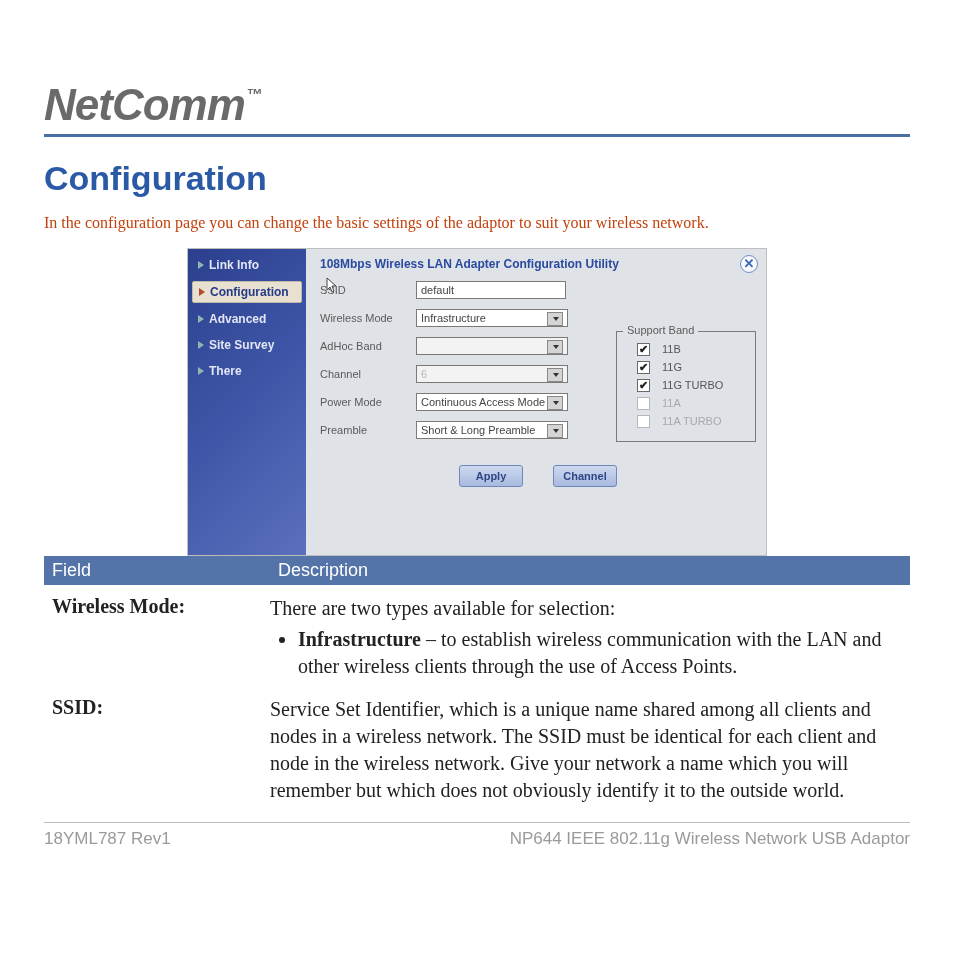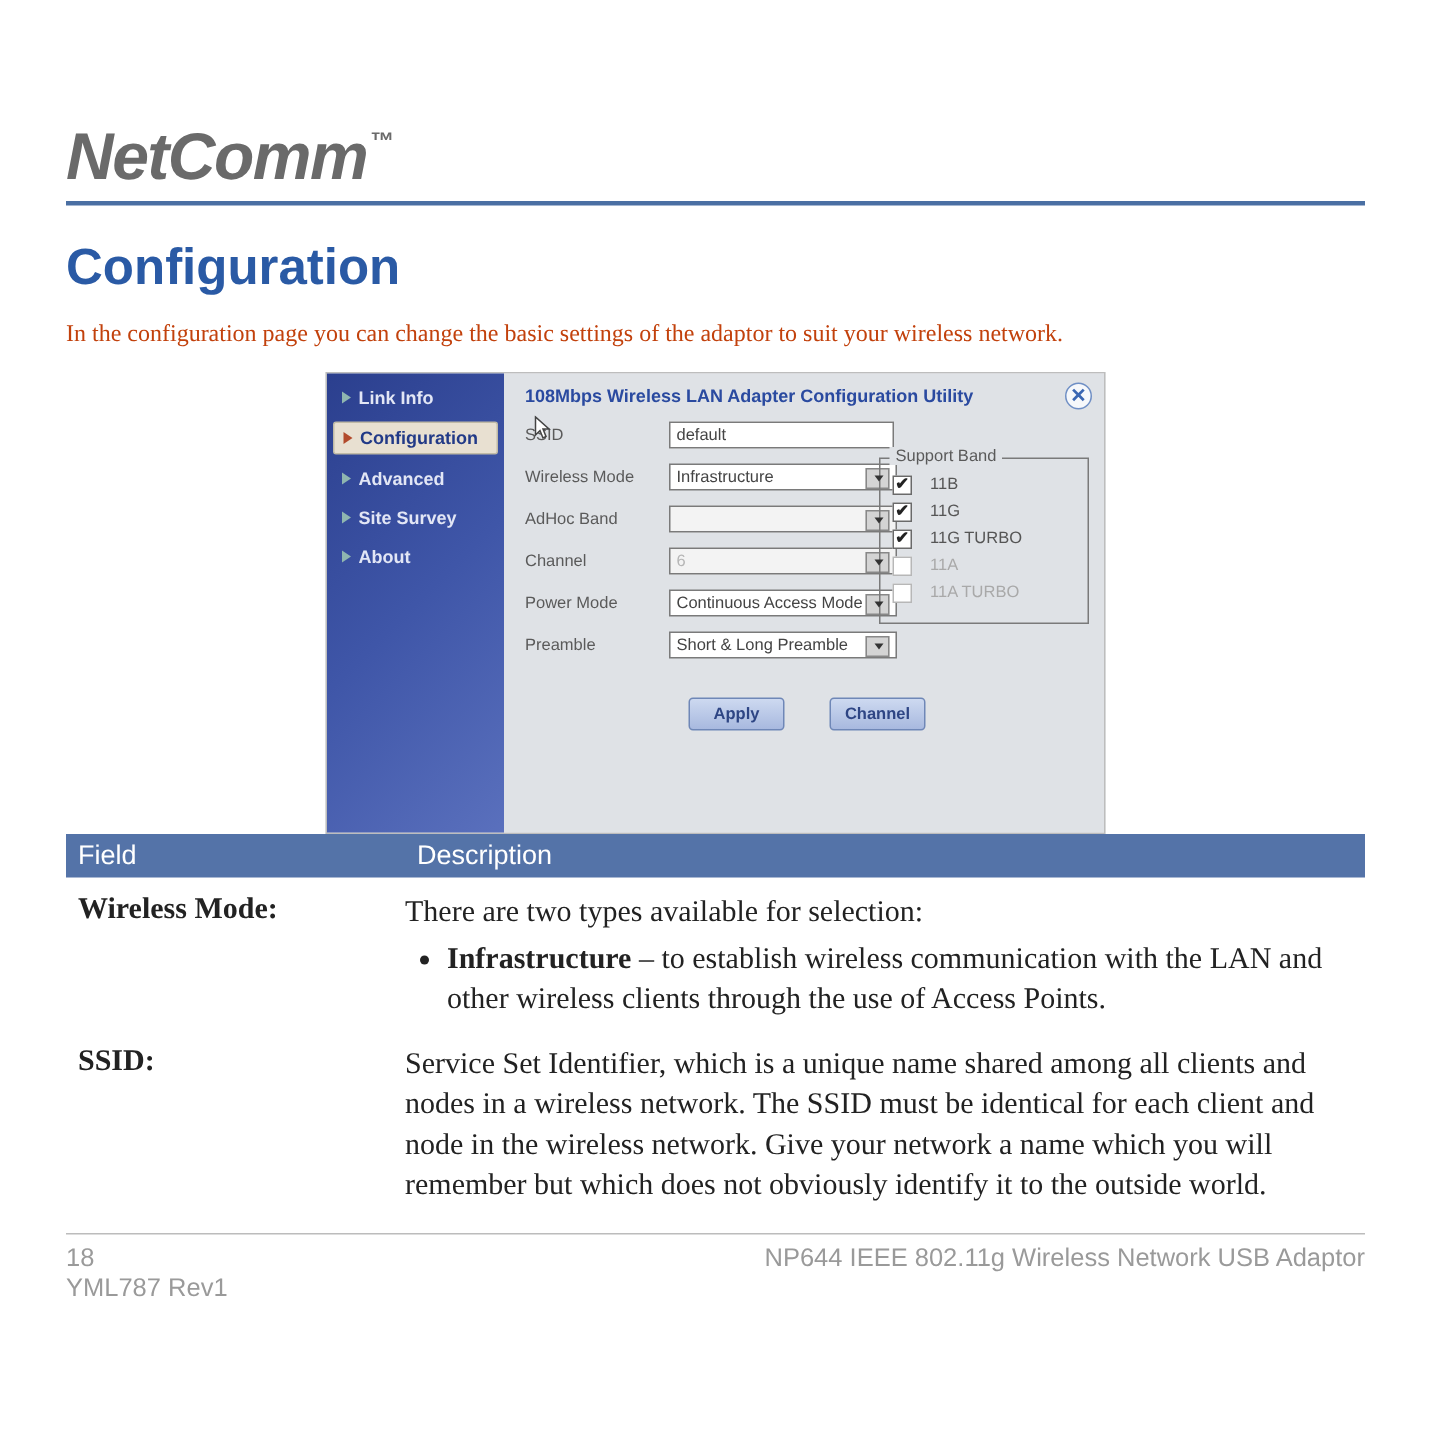--- a/index.html
+++ b/index.html
@@ -27,21 +27,21 @@
   }
   .intro {
     font-size: 16px; line-height: 1.35;
     font-family: Georgia, "Times New Roman", serif;
     color: #c2410c;
     margin-bottom: 14px;
   }
   
   .shot-wrap { display: flex; justify-content: center; }
   .shot {
-    width: 520px; height: 308px;
+    width: 580px; height: 308px;
     background: #e7e9ec;
     border: 1px solid #bdbdbd;
     display: flex;
     font-family: Tahoma, Arial, sans-serif;
     font-size: 11px;
     color: #4a4a4a;
     position: relative;
   }
   .sidebar {
     width: 118px;
@@ -104,24 +104,24 @@
   .sel-wrap::after {
     content: ""; position: absolute; right: 3px; top: 3px; width: 14px; height: 12px;
     background: #d4d4d4; border: 1px solid #888;
   }
   .sel-wrap::before {
     content: ""; position: absolute; right: 7px; top: 8px; z-index: 2;
     border-left: 3px solid transparent; border-right: 3px solid transparent; border-top: 4px solid #333;
   }
   .sel[disabled] { color: #b6b6b6; background: #f3f3f3; }
   .group {
-    position: absolute; right: 10px; top: 56px;
+    position: absolute; right: 10px; top: 82px;
     width: 140px;
     border: 1px solid #7a7a7a;
-    padding: 6px 8px 8px 8px;
+    padding: 6px 8px 8px 20px;
   }
   .group-legend {
     position: absolute; top: -8px; left: 6px;
     background: #dfe2e6; padding: 0 4px; font-size: 11px; color: #5a5a5a;
   }
   .chk-row { display: flex; align-items: center; gap: 12px; margin: 5px 0; }
   .chk {
     width: 13px; height: 13px; border: 1px solid #6a6a6a; background: #fff;
     display: inline-flex; align-items: center; justify-content: center;
     font-size: 11px; line-height: 1; color: #222; font-weight: 900;
@@ -146,21 +146,21 @@
     margin-top: 0;
   }
   .thead .c1 { width: 226px; padding: 4px 8px; }
   .thead .c2 { flex: 1; padding: 4px 8px; }
   .trow { display: flex; padding: 10px 8px 0 8px; }
   .trow .c1 { width: 218px; font-weight: 700; font-size: 20px; font-family: Georgia, serif; }
   .trow .c2 { flex: 1; font-size: 20px; line-height: 1.35; font-family: Georgia, serif; }
   .trow ul { list-style: disc; padding-left: 28px; margin-top: 4px; }
   .trow li { margin-bottom: 6px; }
   .footline { border-top: 1px solid #bcbcbc; margin-top: 18px; padding-top: 6px; display: flex; justify-content: space-between; font-family: Arial, Helvetica, sans-serif; color: #9a9a9a; font-size: 17px; }
-  .footline .l { display: flex; flex-direction: column; }
+  .footline .l { display: flex; flex-direction: row; }
 </style>
 </head>
 <body>
 
 <div class="page">
 
   <div class="brand">
     <span>NetComm</span>
     <sup>™</sup>
   </div>
@@ -185,21 +185,21 @@
         <div class="nav-item">
           <span class="tri"></span>
           <span>Advanced</span>
         </div>
         <div class="nav-item">
           <span class="tri"></span>
           <span>Site Survey</span>
         </div>
         <div class="nav-item">
           <span class="tri"></span>
-          <span>About</span>
+          <span>There</span>
         </div>
       </div>
 
       <div class="content">
         <div class="content-title">108Mbps Wireless LAN Adapter Configuration Utility</div>
         <div class="close-x">
           <span>✕</span>
         </div>
 
         <svg class="cursor" viewBox="0 0 14 18">

